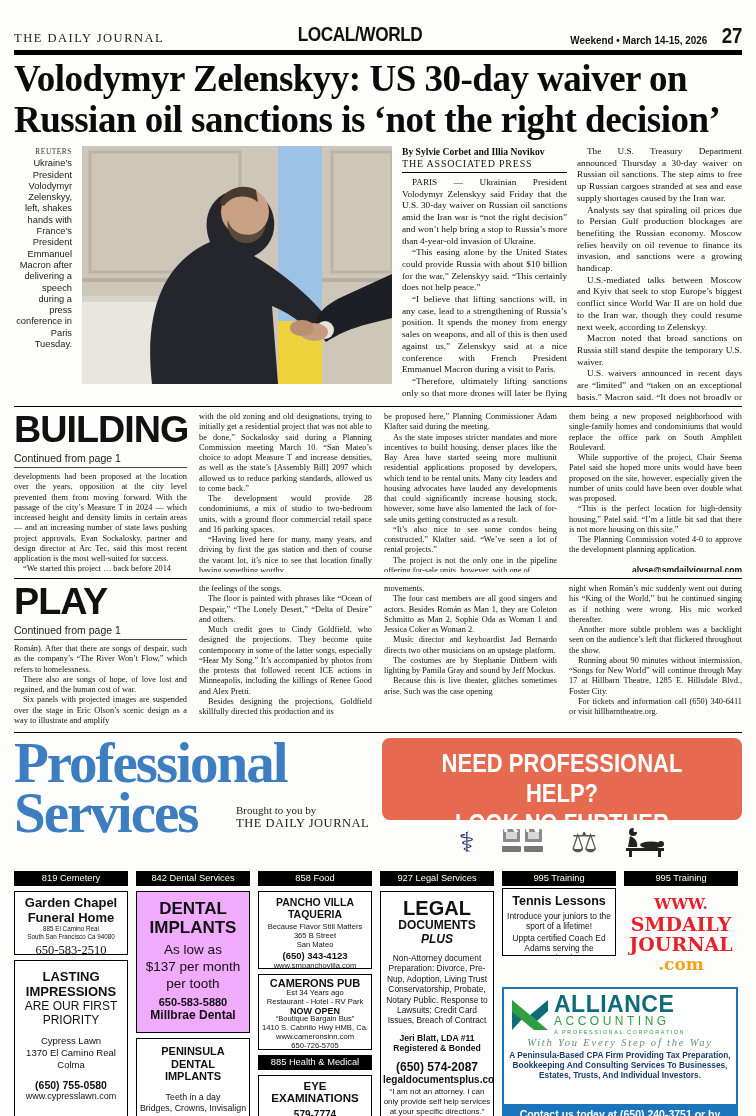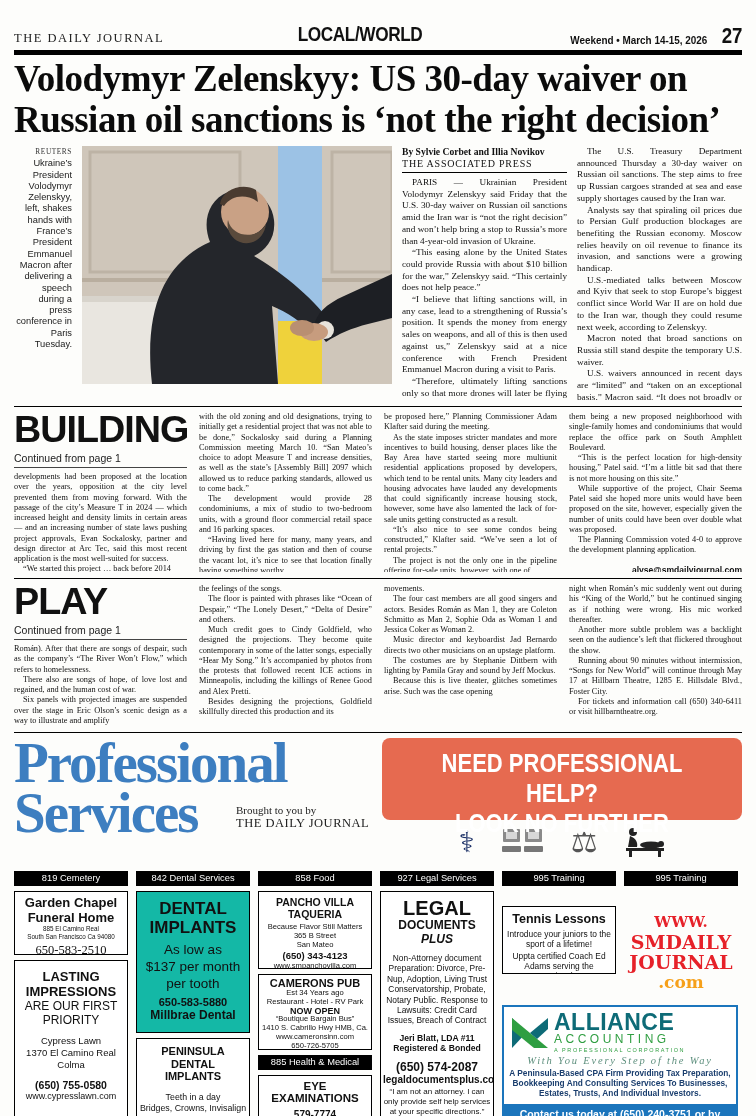--- a/index.html
+++ b/index.html
@@ -57,21 +57,21 @@
   
   .ads-grid { display:flex; gap:8px; margin-top:5px; height:268px; font-family:"Liberation Sans",sans-serif; }
   .ad-col { width:114px; display:flex; flex-direction:column; gap:5px; }
   .ad-col.dbl { width:236px; }
   .cat-bar { background:#000; color:#fff; font-size:9.3px; text-align:center; padding:2px 0 3px 0; flex:none; }
   .ad-box { border:1.5px solid #000; background:#fff; text-align:center; padding:4px 2px; overflow:hidden; }
   .b { font-weight:bold; }
   .adr { font-size:6.3px; line-height:7.5px; }
   .phone-serif { font-family:"Liberation Serif",serif; font-size:12.5px; margin-top:3px; }
   .two-col-row { display:flex; gap:8px; }
-  .two-col-row > div { width:114px; display:flex; flex-direction:column; gap:20px; }
+  .two-col-row > div { width:114px; display:flex; flex-direction:column; gap:2px; }
   .smdj { font-family:"DejaVu Serif",serif; font-weight:bold; text-align:center; line-height:20px; padding-top:6px; }
   .smdj .r { color:#e62129; }
   .smdj .o { color:#f6a01a; }
   
   .alliance { border:2px solid #1b75bc; background:#fff; flex:1; margin-top:2px; display:flex; flex-direction:column; overflow:hidden; }
   .alli-top { display:flex; align-items:center; padding:4px 6px 0 6px; gap:4px; }
   .alli-names { text-align:left; }
   .alli-name { font-family:"Liberation Sans",sans-serif; font-weight:bold; font-size:23px; line-height:22px; color:#0e6b77; letter-spacing:.5px; }
   .alli-sub { font-family:"Liberation Sans",sans-serif; font-size:12px; letter-spacing:3.5px; color:#2f9e41; line-height:13px; }
   .alli-corp { font-family:"Liberation Sans",sans-serif; font-size:5.5px; letter-spacing:1.6px; color:#2f9e41; line-height:8px; }
@@ -168,22 +168,22 @@
       <div>
           <p class="noind">be proposed here,” Planning Commissioner Adam Klafter said during the meeting.</p>
           <p>As the state imposes stricter mandates and more incentives to build housing, denser places like the Bay Area have started seeing more multiunit residential applications proposed by developers, which tend to be rental units. Many city leaders and housing advocates have lauded any developments that could significantly increase housing stock, however, some have also lamented the lack of for-sale units getting constructed as a result.</p>
           <p>“It’s also nice to see some condos being constructed,” Klafter said. “We’ve seen a lot of rental projects.”</p>
           <p>The project is not the only one in the pipeline offering for-sale units, however, with one of</p>
         </div>
     </div>
     <div class="news-col">
       <div>
           <p class="noind">them being a new proposed neighborhood with single-family homes and condominiums that would replace the office park on South Amphlett Boulevard.</p>
+          <p>While supportive of the project, Chair Seema Patel said she hoped more units would have been proposed on the site, however, especially given the number of units could have been over double what was proposed.</p>
           <p>“This is the perfect location for high-density housing,” Patel said. “I’m a little bit sad that there is not more housing on this site.”</p>
-          <p>While supportive of the project, Chair Seema Patel said she hoped more units would have been proposed on the site, however, especially given the number of units could have been over double what was proposed.</p>
           <p>The Planning Commission voted 4-0 to approve the development planning application.</p>
         </div>
       <div class="jump-contact">
         <div>alyse@smdailyjournal.com</div>
 
       </div>
     </div>
   </div>
 
   <div class="sec-rule"></div>
@@ -294,21 +294,21 @@
           <div>1370 El Camino Real</div>
           <div>Colma</div>
         </div>
         <div class="b" style="font-size:10.5px;margin-top:8px">(650) 755-0580</div>
         <div style="font-size:9px">www.cypresslawn.com</div>
       </div>
     </div>
 
     <div class="ad-col">
       <div class="cat-bar">842 Dental Services</div>
-      <div class="ad-box" style="height:142px;background:#14b8a6">
+      <div class="ad-box" style="height:142px;background:#f0abfc">
         <div class="b" style="font-size:17px;line-height:19px;margin-top:3px">
           <div>DENTAL</div>
           <div>IMPLANTS</div>
         </div>
         <div style="font-size:13.5px;line-height:17px;margin-top:4px">
           <div>As low as</div>
           <div>$137 per month</div>
           <div>per tooth</div>
         </div>
         <div class="b" style="font-size:11px;margin-top:4px">650-583-5880</div>

